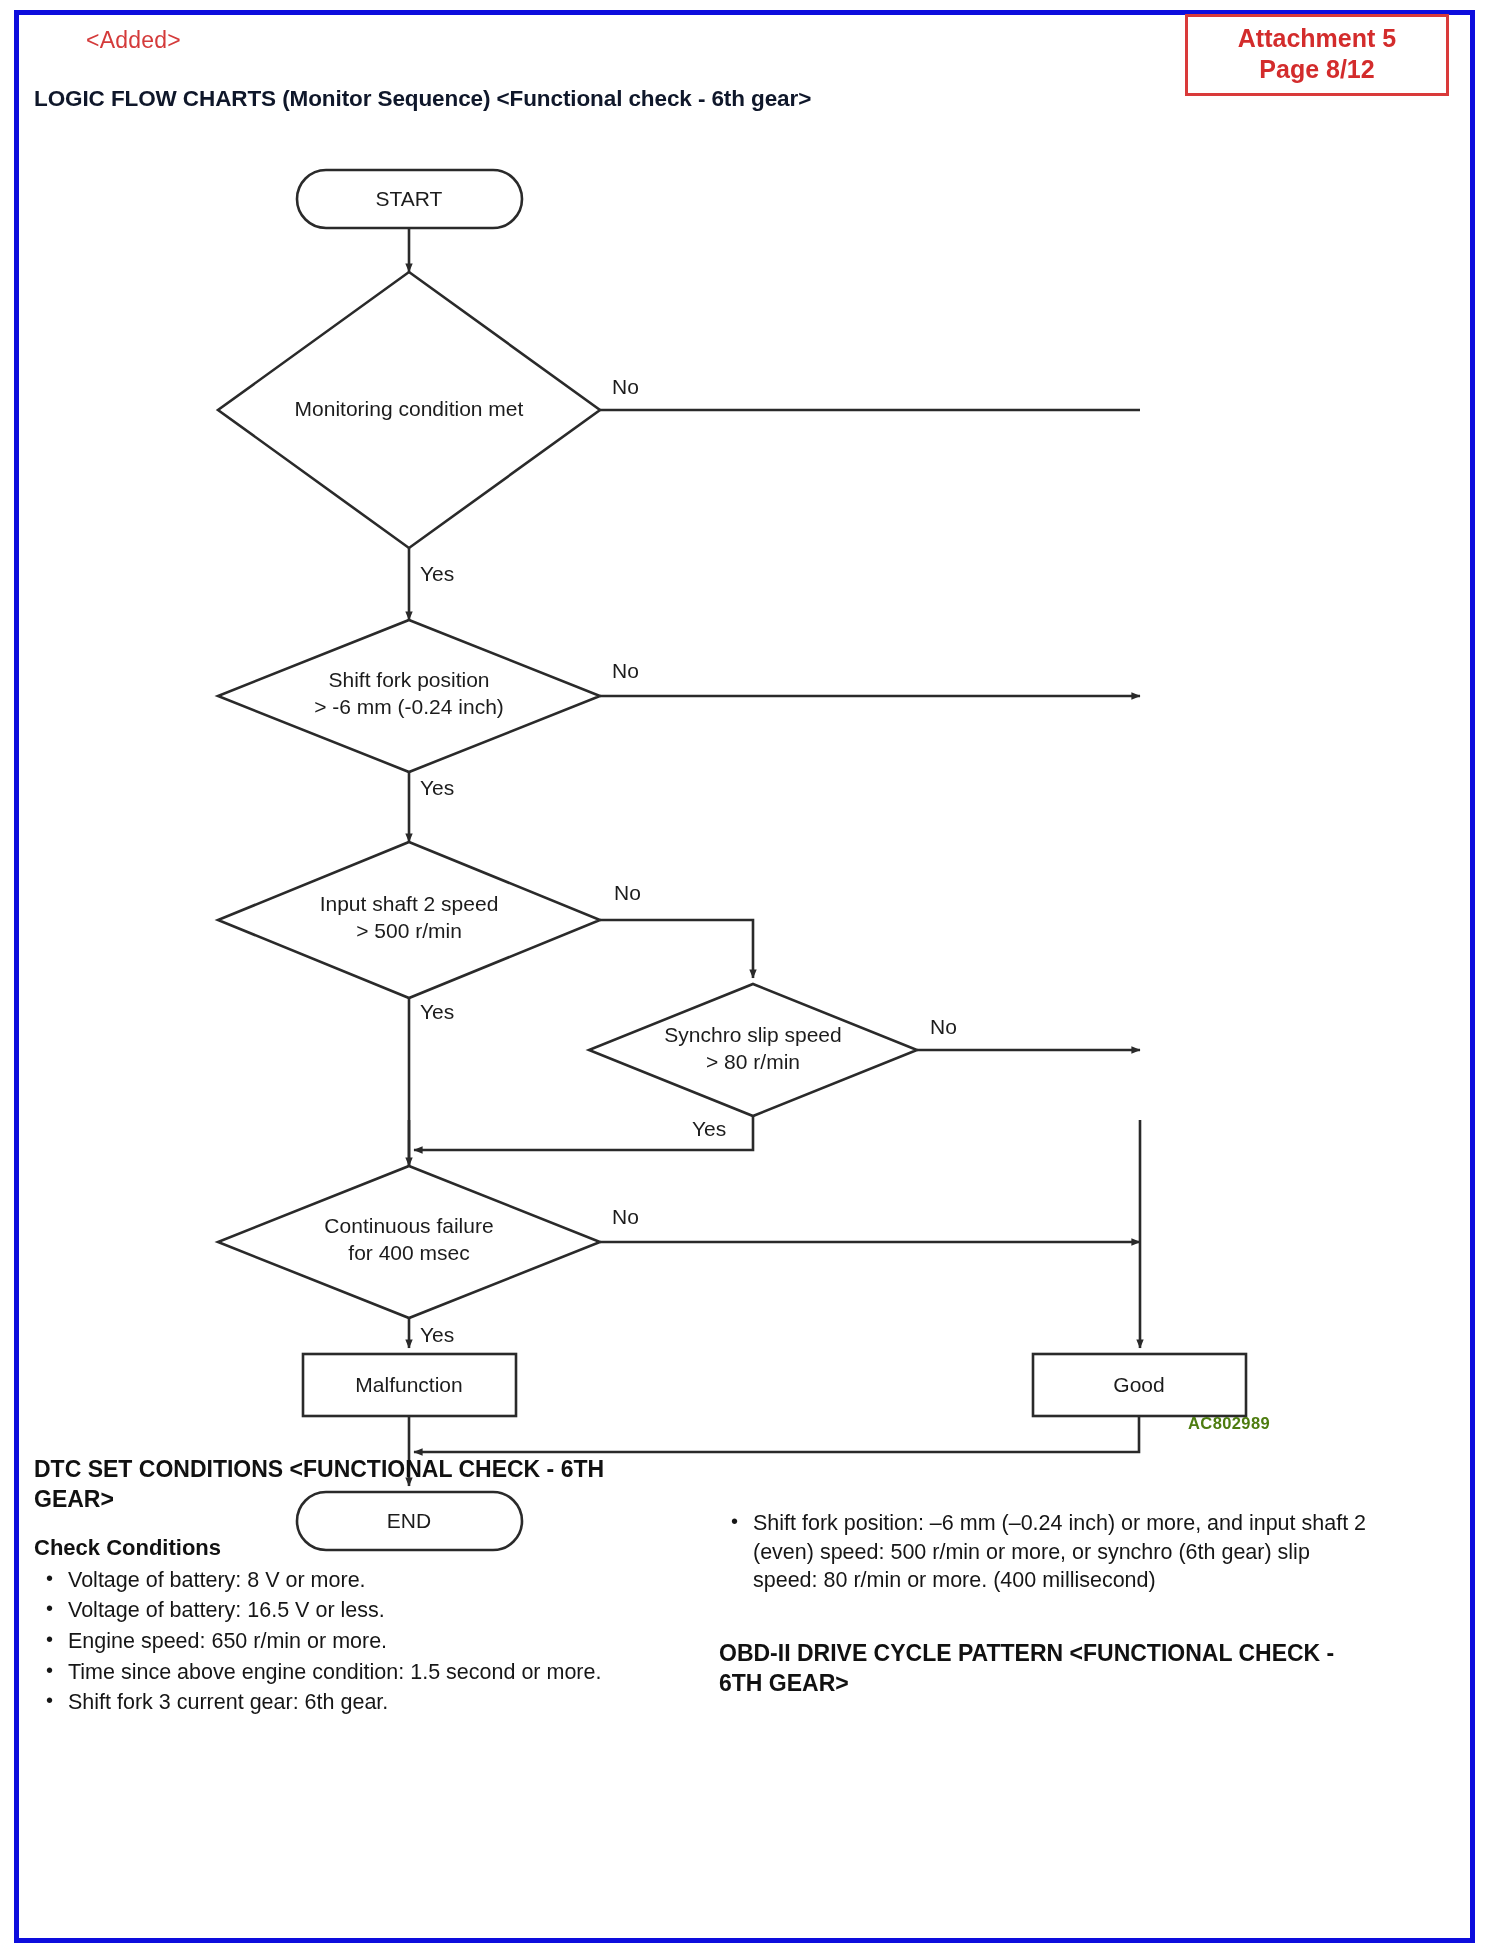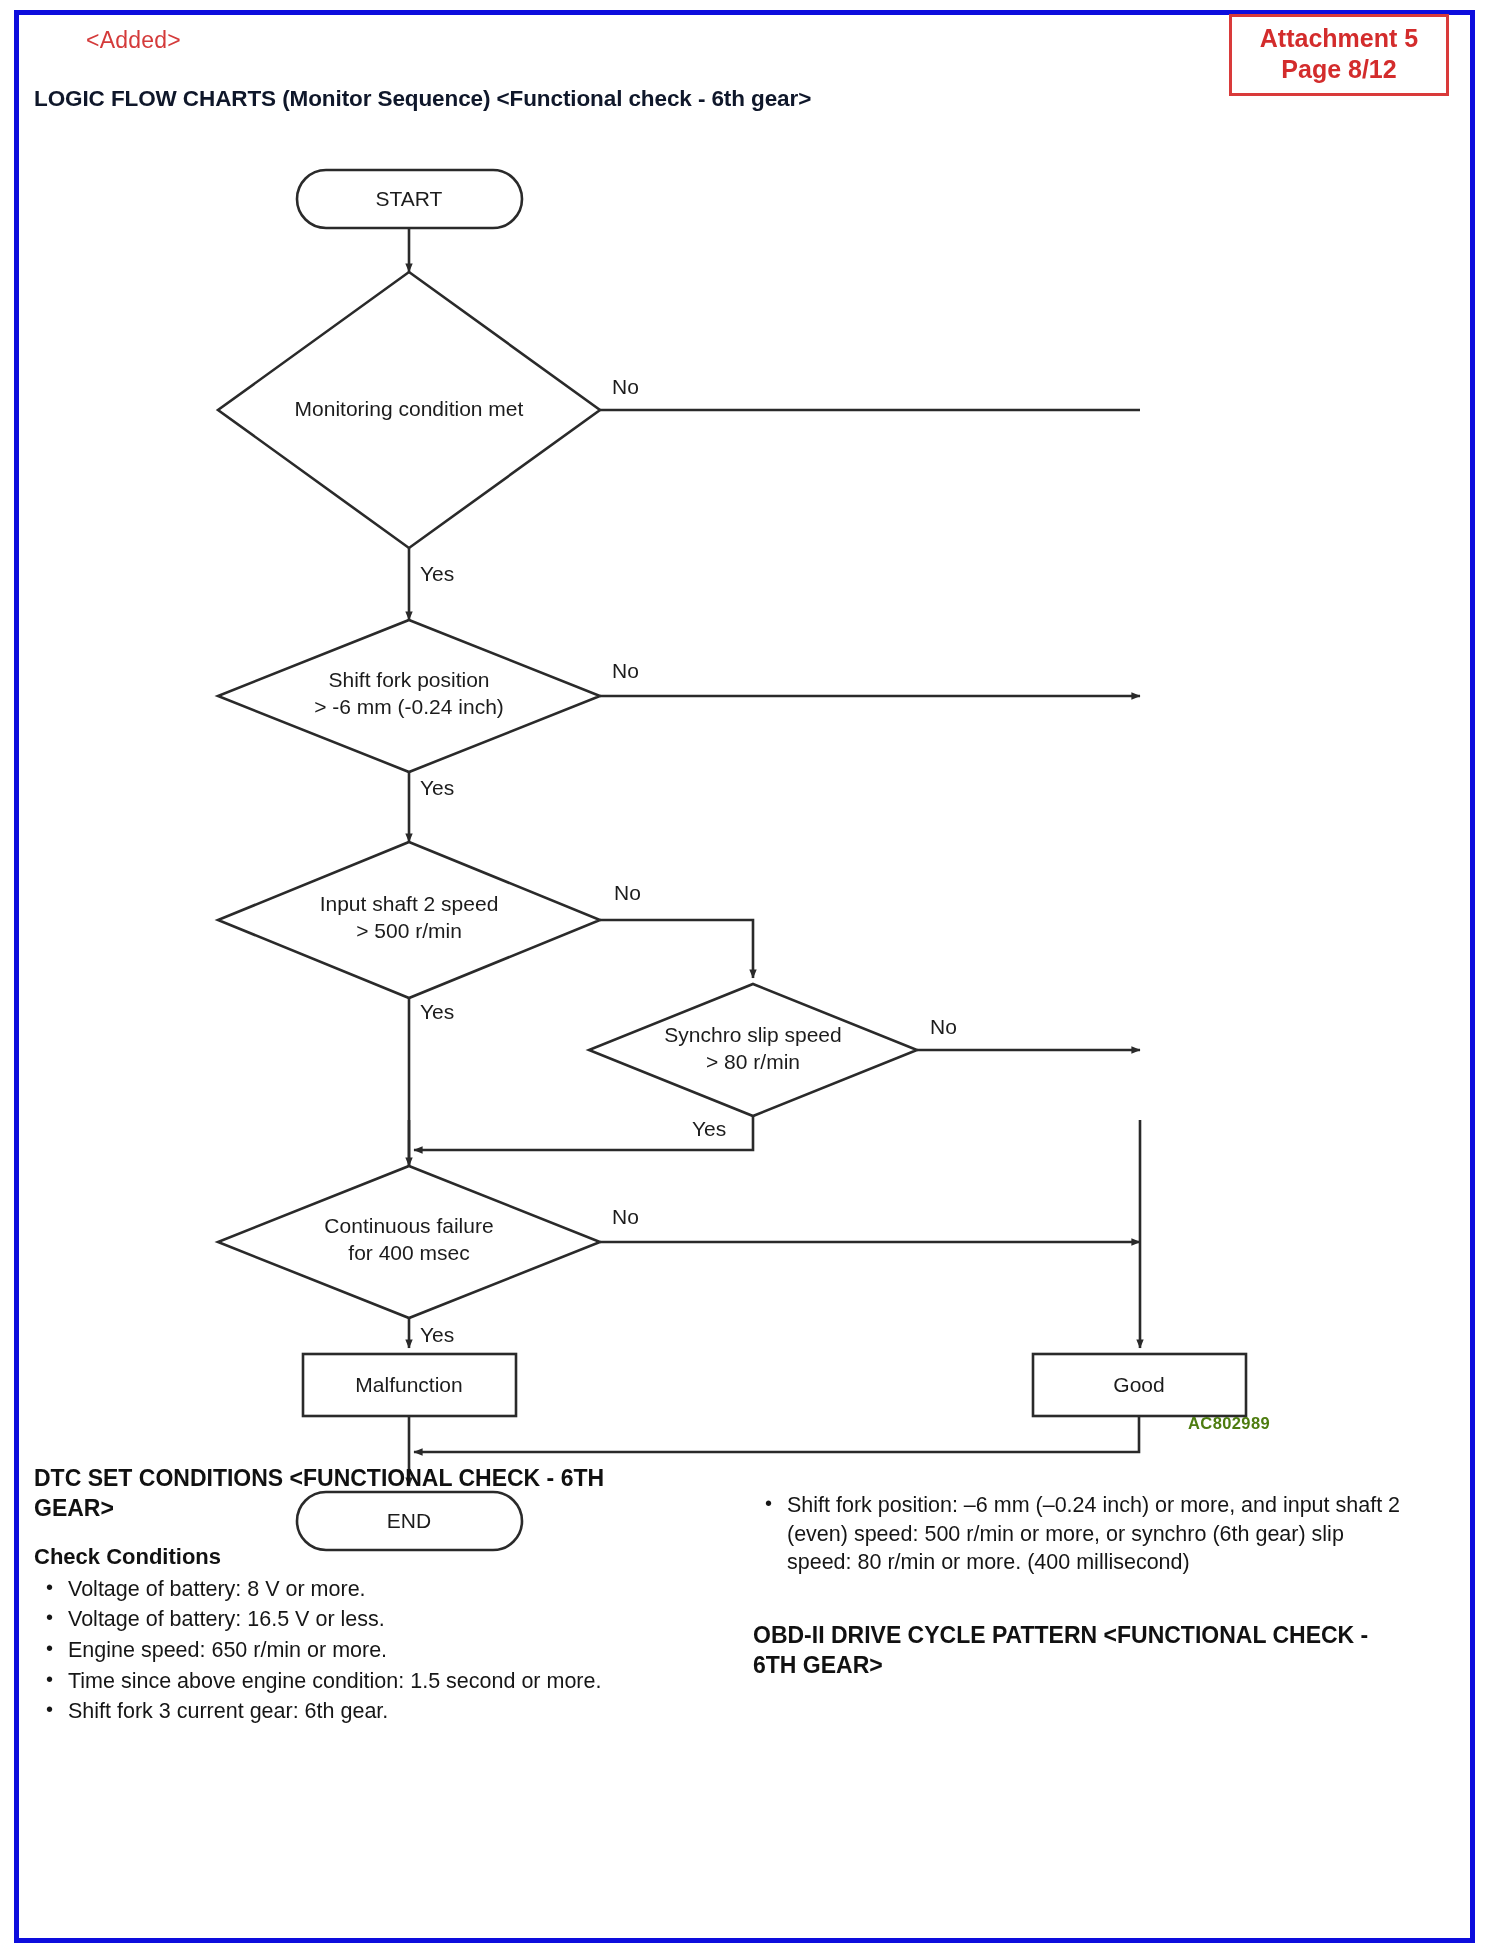--- a/index.html
+++ b/index.html
@@ -37,21 +37,21 @@
     color: #d43a3a;
     font-size: 23px;
     font-weight: 400;
     letter-spacing: 0.2px;
     white-space: nowrap;
   }
   .attachment-box {
     position: absolute;
     right: 40px;
     top: 14px;
-    width: 220px;
+    width: 264px;
     border: 3px solid #d93a3a;
     box-sizing: border-box;
     padding: 6px 8px 9px 8px;
     text-align: center;
     color: #d32c2c;
     font-size: 25px;
     font-weight: 700;
     line-height: 1.22;
   }
   .attachment-box .line {
@@ -112,23 +112,22 @@
     white-space: nowrap;
   }
 
   
   .bottom-cols {
     position: absolute;
     left: 34px;
     top: 1455px;
     width: 1420px;
     display: flex;
-    gap: 64px;
-    align-items: center;
-    margin-top: 9px;
+    gap: 30px;
+    align-items: flex-end;
   }
   .col-left { width: 655px; }
   .col-right { width: 660px; }
   .sec-title {
     font-size: 23px;
     font-weight: 700;
     color: #111111;
     line-height: 1.3;
     margin: 0 0 20px 0;
   }

